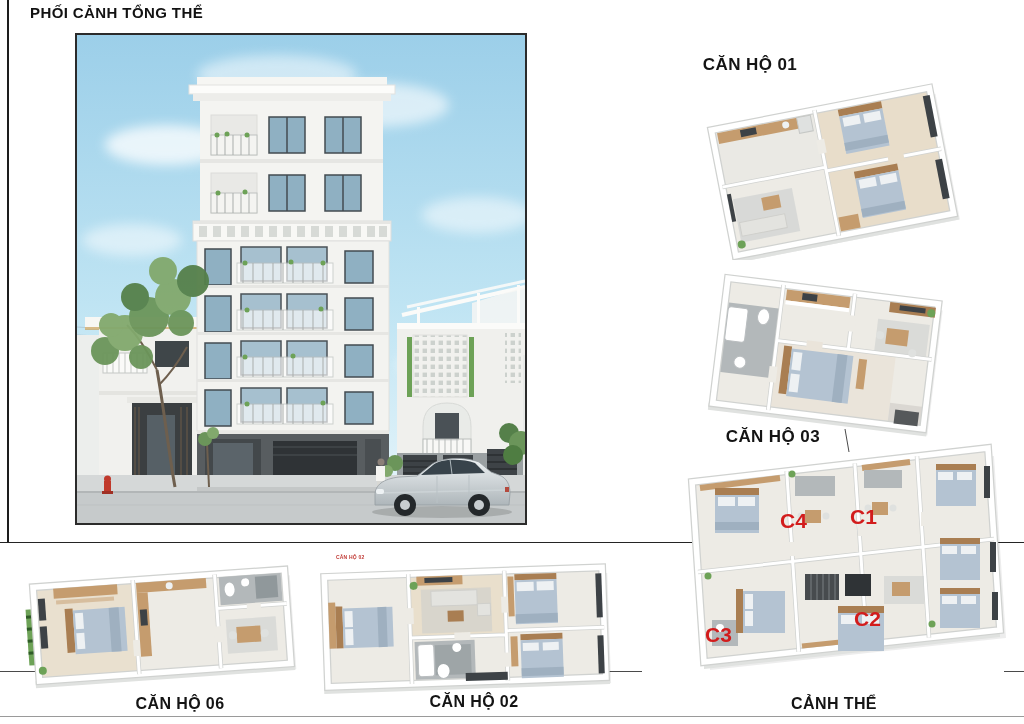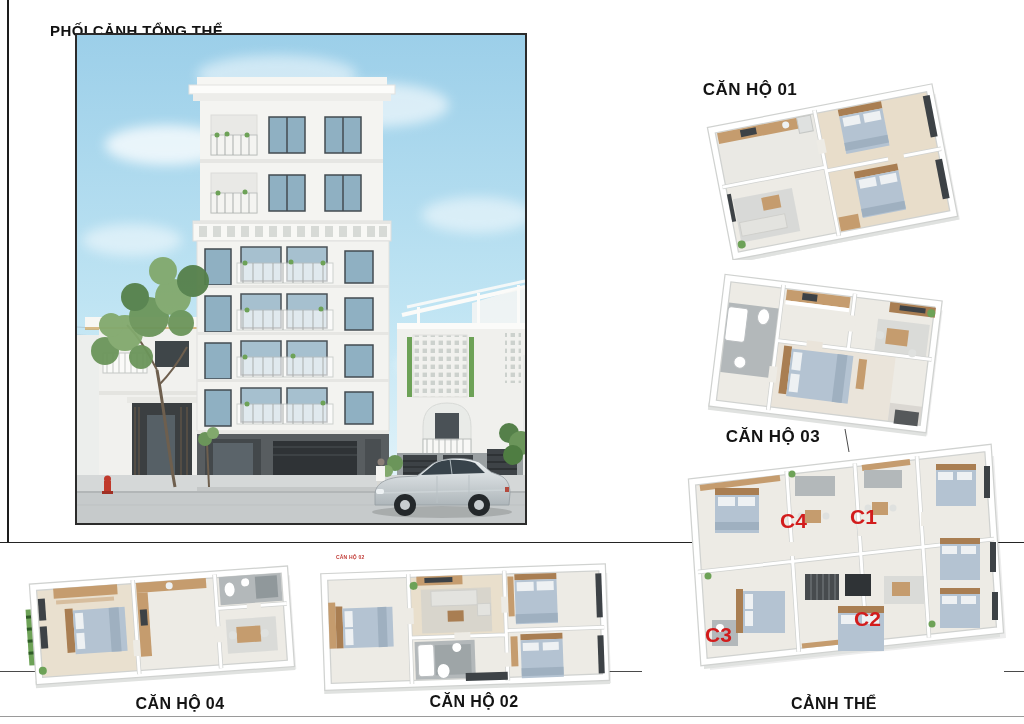--- a/index.html
+++ b/index.html
@@ -1,19 +1,19 @@
 <!DOCTYPE html>
 <html><head>
 <meta charset="utf-8">
 <style>
   html,body{margin:0;padding:0;}
   body{width:1024px;height:724px;position:relative;background:#ffffff;overflow:hidden;
        font-family:"Liberation Sans",sans-serif;}
   .rule{position:absolute;background:#222;}
-  .page-title{position:absolute;left:30px;top:22px;font-size:15px;font-weight:bold;color:#121212;letter-spacing:.4px;margin-left:20px;}
+  .page-title{position:absolute;left:30px;top:4px;font-size:15px;font-weight:bold;color:#121212;letter-spacing:.4px;}
   .plan-label{position:absolute;font-size:16px;font-weight:bold;color:#141414;text-align:center;letter-spacing:.4px;z-index:5;}
   .plan-label.lg{font-size:17px;}
   .watermark{position:absolute;font-size:5px;font-weight:bold;color:#c03a35;z-index:6;letter-spacing:.2px;}
   .render-box{position:absolute;left:75px;top:33px;width:452px;height:492px;border:2px solid #2b2b2b;box-sizing:border-box;z-index:2;background:#bfe2f2;}
   .plan{position:absolute;z-index:3;}
   svg{display:block;}
   
   .flr{fill:#edebe5}.wd{fill:#c59c6e}.wd2{fill:#a97e52}.bd{fill:#b4c3d2}.plw{fill:#eef1f3}
   .tl{fill:#b3b8ba}.tl2{fill:#90989b}.dk{fill:#3d4246}.sf{fill:#e3e3df}.rg{fill:#c7cbcc}.gr{fill:#6da257}
   .wallO{stroke:#d0d2d0;stroke-width:8;fill:none;stroke-linejoin:miter}
@@ -313,21 +313,21 @@
   <rect x="160" y="108" width="44" height="7" class="wd2"></rect>
   <rect x="160" y="115" width="44" height="40" class="bd"></rect>
   <rect x="163" y="117" width="17" height="9" class="plw"></rect>
         <rect x="184" y="117" width="17" height="9" class="plw"></rect>
   <rect x="160" y="146" width="44" height="8" fill="#9fb0c0"></rect>
   <rect x="136" y="150" width="20" height="14" class="wd"></rect>
   <rect x="242" y="112" width="7" height="40" class="dk"></rect>
  </g>
 </svg>
 </div>
-<div class="plan-label lg" style="left:695px;top:55px;width:110px;margin-top:25px;">CĂN HỘ 01</div>
+<div class="plan-label lg" style="left:695px;top:55px;width:110px;">CĂN HỘ 01</div>
 
 <div class="plan" style="left:688px;top:255px;width:282px;height:190px;">
 <svg width="282" height="190" viewBox="0 0 282 190">
  <g transform="rotate(7 141 95)">
   <rect x="37" y="42" width="212" height="126" fill="#000" opacity=".07"></rect>
   <rect x="32" y="36" width="212" height="126" class="flr"></rect>
   <rect x="32" y="60" width="56" height="70" class="tl"></rect>
   <rect x="88" y="92" width="120" height="70" fill="#eae4da"></rect>
   <rect x="208" y="140" width="36" height="24" fill="#dad7d2"></rect>
   <rect x="28" y="162" width="220" height="7" fill="#e0e2e0"></rect>
@@ -400,21 +400,21 @@
   <circle cx="210" cy="90" r="4" fill="#dfe1df"></circle>
         <circle cx="242" cy="90" r="4" fill="#dfe1df"></circle>
   <rect x="200" y="31" width="62" height="28" class="tl"></rect>
   <rect x="236" y="33" width="22" height="22" class="tl2"></rect>
   <ellipse cx="210" cy="44" rx="5" ry="7" fill="#fff"></ellipse>
   <circle cx="226" cy="38" r="4" fill="#fff"></circle>
   <circle cx="18" cy="112" r="4" class="gr"></circle>
  </g>
 </svg>
 </div>
-<div class="plan-label" style="left:118px;top:695px;width:124px;">CĂN HỘ 04</div>
+<div class="plan-label" style="left:118px;top:695px;width:124px;">CĂN HỘ 06</div>
 
 <div class="plan" style="left:314px;top:546px;width:308px;height:158px;">
 <svg width="308" height="158" viewBox="0 0 308 158">
  <g transform="rotate(-2 154 79)">
   <rect x="17" y="32" width="278" height="110" fill="#000" opacity=".07"></rect>
   <rect x="12" y="26" width="278" height="110" class="flr"></rect>
   <rect x="96" y="26" width="98" height="64" fill="#e9dfcc"></rect>
   <rect x="8" y="136" width="286" height="7" fill="#e0e2e0"></rect>
   <rect x="12" y="26" width="278" height="110" class="wallO"></rect>
   <rect x="12" y="26" width="278" height="110" class="wallI"></rect>

